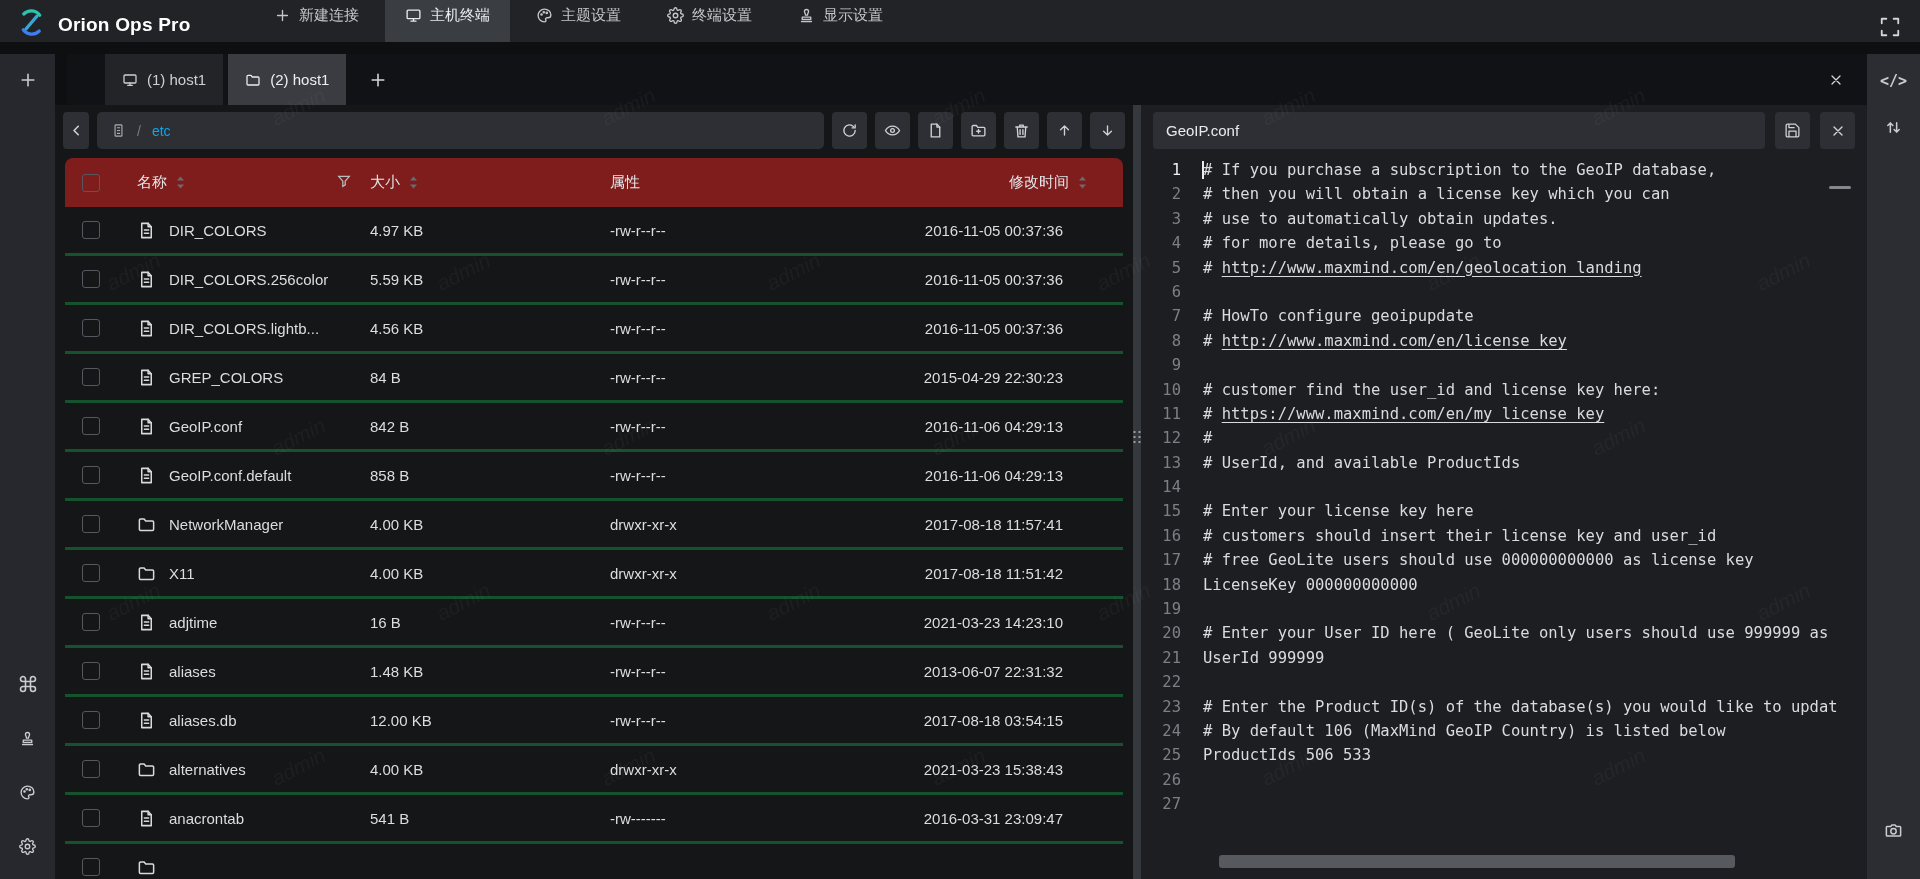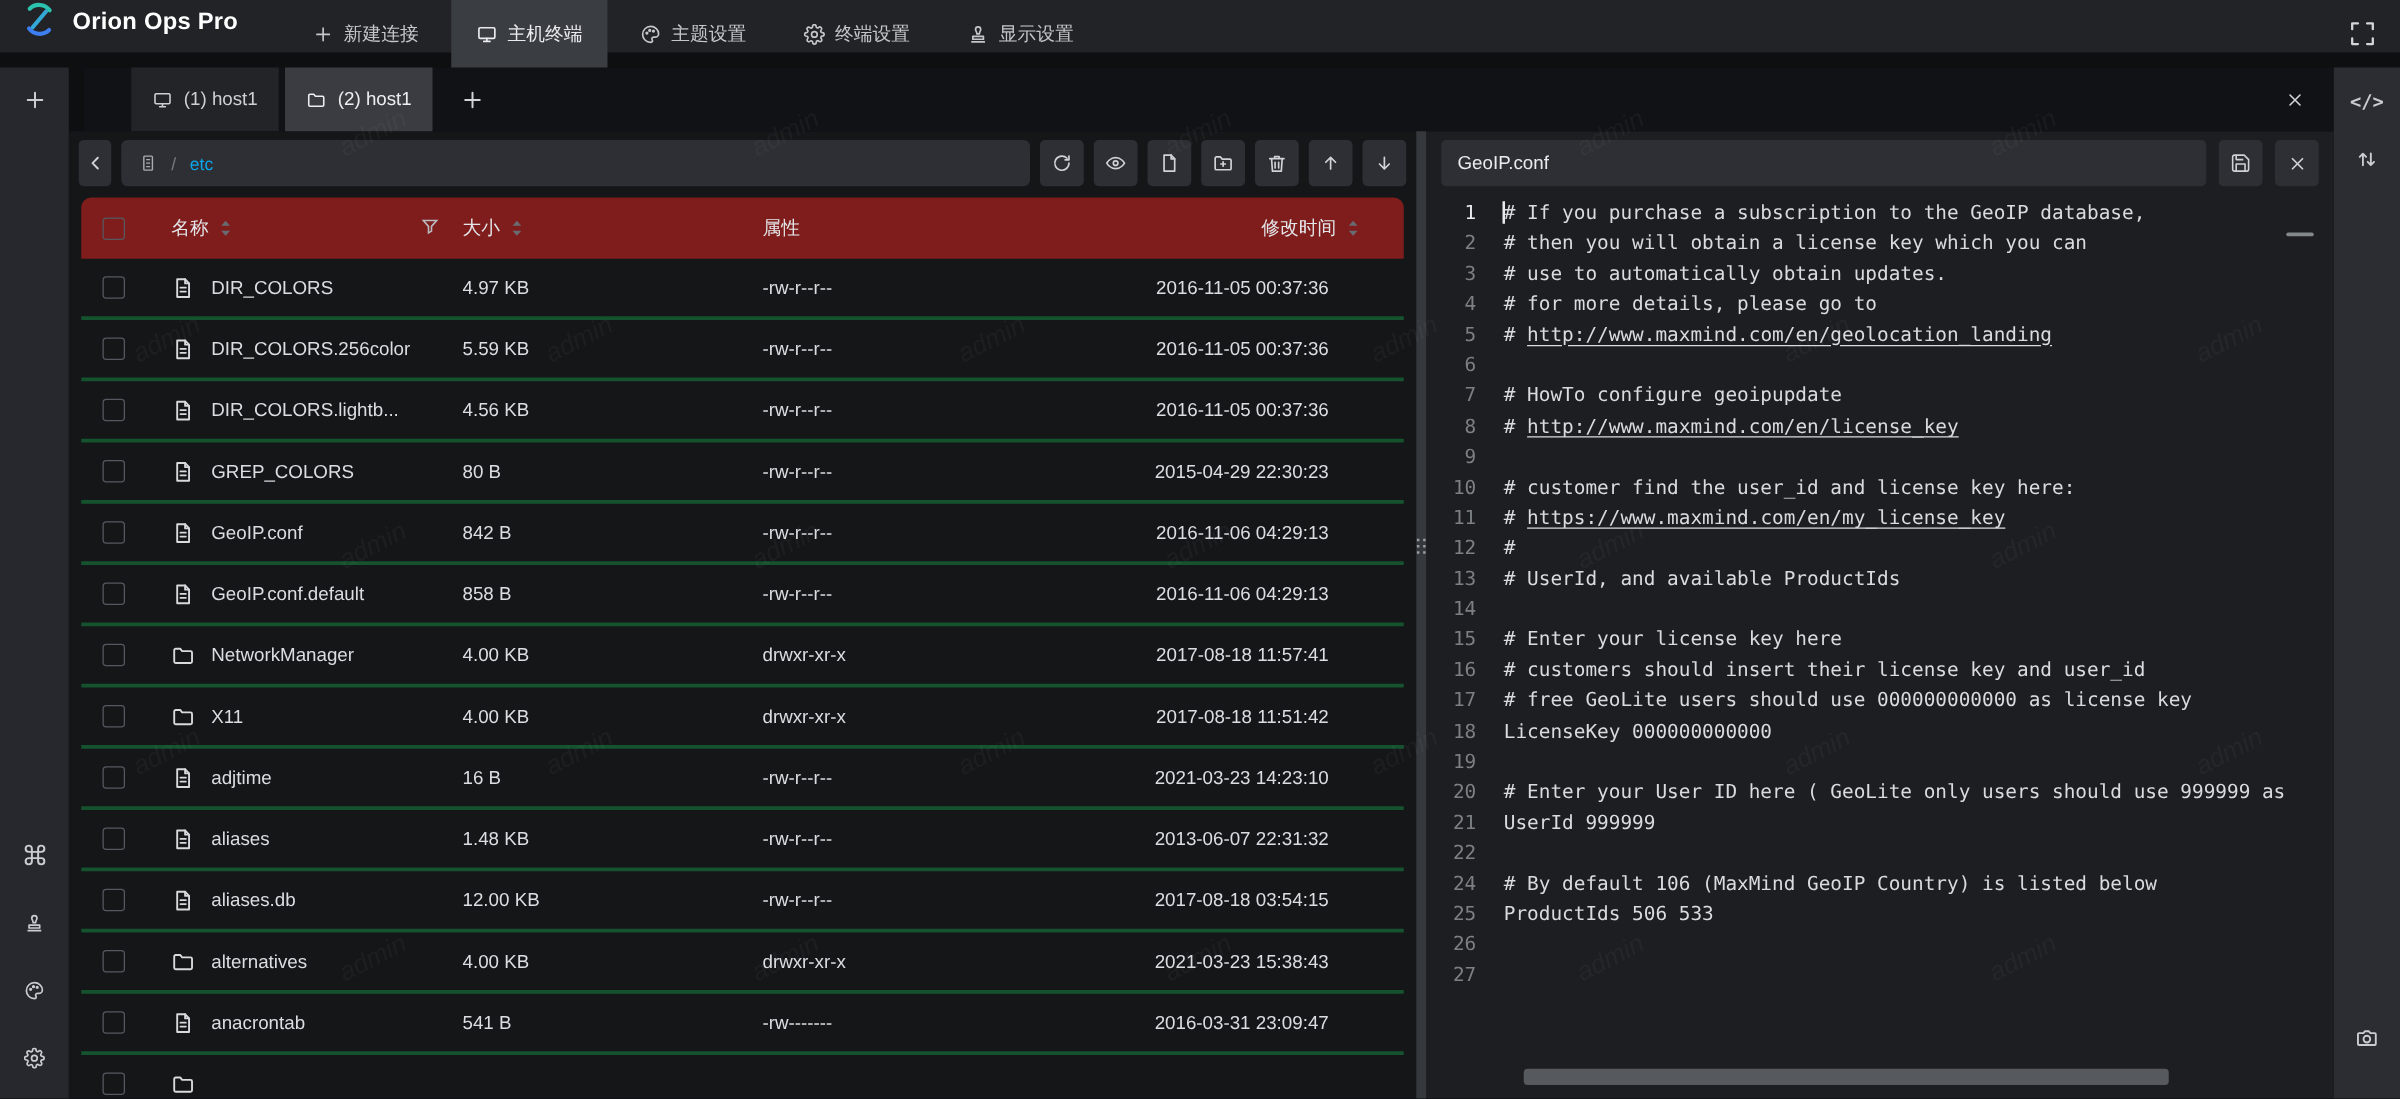--- a/index.html
+++ b/index.html
@@ -1,20 +1,20 @@
 <!DOCTYPE html>
 <html><head>
 <meta charset="utf-8">
 <style>
   * { margin:0; padding:0; box-sizing:border-box; }
   html,body { width:1920px; height:879px; background:#0e0f11; font-family:"Liberation Sans",sans-serif; }
   #app { position:relative; width:1920px; height:879px; overflow:hidden; background:#0e0f11; }
 
   
-  #nav { position:absolute; top:0; left:0; right:0; height:42px; background:#212327; display:flex; align-items:flex-start; z-index:3; }
+  #nav { position:absolute; top:0; left:0; right:0; height:42px; background:#212327; display:flex; align-items:flex-end; z-index:3;gap:24px; }
   .logo { display:flex; align-items:center; gap:11px; padding:0 0 0 16px; width:206px; flex-shrink:0; }
   .logo-title { font-size:19px; font-weight:700; color:#ffffff; letter-spacing:.2px; white-space:nowrap; }
   #nav-items { display:flex; height:54px; align-items:stretch; margin-left:24px; }
   .nav-item { display:flex; align-items:center; gap:8px; padding:0 20px; margin-right:6px; color:#c3c6ca; font-size:15px; cursor:pointer; white-space:nowrap; }
   .nav-item.active { background:#3a3d42; color:#e9ebee; }
   .nav-item svg { width:17px; height:17px; }
   .nav-expand { position:absolute; right:16px; top:13px; width:28px; height:28px; background:none; border:none; color:#d3d5d8; display:flex; align-items:center; justify-content:center; cursor:pointer; }
 
   
   #left-sidebar { position:absolute; top:54px; left:0; width:55px; bottom:0; background:#26282d; display:flex; flex-direction:column; align-items:center; padding:13px 0 20px; z-index:2; }
@@ -432,21 +432,21 @@
             </div>
             <div class="cell-name">
               <span style="display: flex; align-items: center;">
                 <svg width="19" height="19" viewBox="0 0 24 24" fill="none" stroke="currentColor" stroke-width="1.9" stroke-linecap="round" stroke-linejoin="round">
                   <path d="M6 3h8l4 4.2V21H6z"></path>
                   <path d="M14 3v4.2h4M9.3 11.5h5.4M9.3 15.5h5.4"></path>
                 </svg>
               </span>
               <span>GREP_COLORS</span>
             </div>
-            <div>80 B</div>
+            <div>84 B</div>
             <div>-rw-r--r--</div>
             <div class="cell-mtime">2015-04-29 22:30:23</div>
           </div>
           <div class="fm-row grid-cols">
             <div class="cell-check">
               <span class="checkbox"></span>
             </div>
             <div class="cell-name">
               <span style="display: flex; align-items: center;">
                 <svg width="19" height="19" viewBox="0 0 24 24" fill="none" stroke="currentColor" stroke-width="1.9" stroke-linecap="round" stroke-linejoin="round">
@@ -656,20 +656,21 @@
           <div class="code-line"><span class="gutter">13</span><span class="ltext"># UserId, and available ProductIds</span></div>
           <div class="code-line"><span class="gutter">14</span><span class="ltext"></span></div>
           <div class="code-line"><span class="gutter">15</span><span class="ltext"># Enter your license key here</span></div>
           <div class="code-line"><span class="gutter">16</span><span class="ltext"># customers should insert their license key and user_id</span></div>
           <div class="code-line"><span class="gutter">17</span><span class="ltext"># free GeoLite users should use 000000000000 as license key</span></div>
           <div class="code-line"><span class="gutter">18</span><span class="ltext">LicenseKey 000000000000</span></div>
           <div class="code-line"><span class="gutter">19</span><span class="ltext"></span></div>
           <div class="code-line"><span class="gutter">20</span><span class="ltext"># Enter your User ID here ( GeoLite only users should use 999999 as</span></div>
           <div class="code-line"><span class="gutter">21</span><span class="ltext">UserId 999999</span></div>
           <div class="code-line"><span class="gutter">22</span><span class="ltext"></span></div>
+          <div class="code-line"><span class="gutter">23</span><span class="ltext"># Enter the Product ID(s) of the database(s) you would like to updat</span></div>
           <div class="code-line"><span class="gutter">24</span><span class="ltext"># By default 106 (MaxMind GeoIP Country) is listed below</span></div>
           <div class="code-line"><span class="gutter">25</span><span class="ltext">ProductIds 506 533</span></div>
           <div class="code-line"><span class="gutter">26</span><span class="ltext"></span></div>
           <div class="code-line"><span class="gutter">27</span><span class="ltext"></span></div>
         </div>
       <span class="caret"></span>
       <span class="vthumb"></span>
       <span class="hscroll"></span>
     </div>
   </section>

